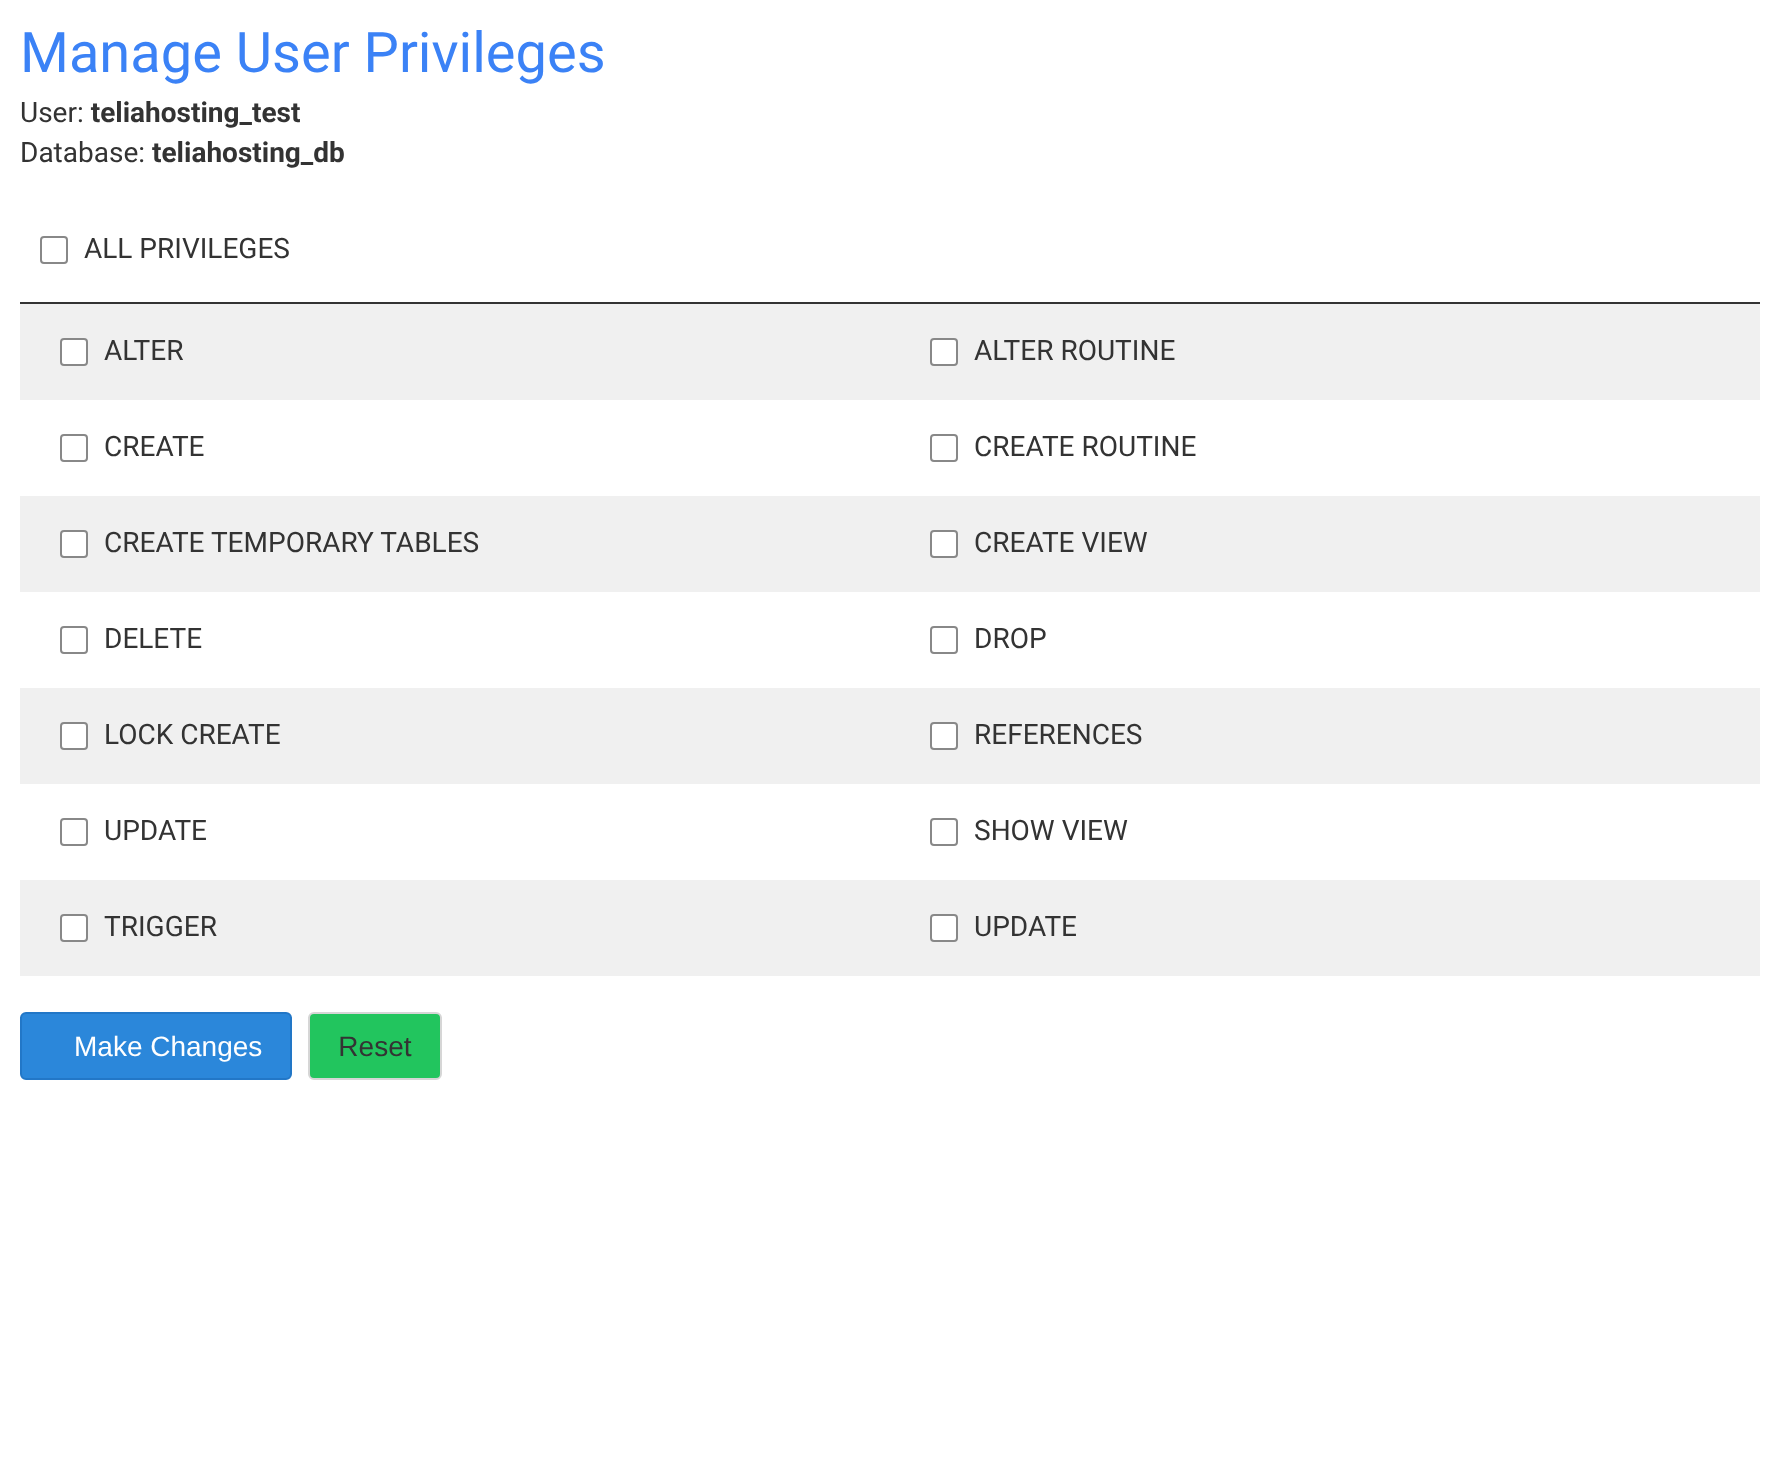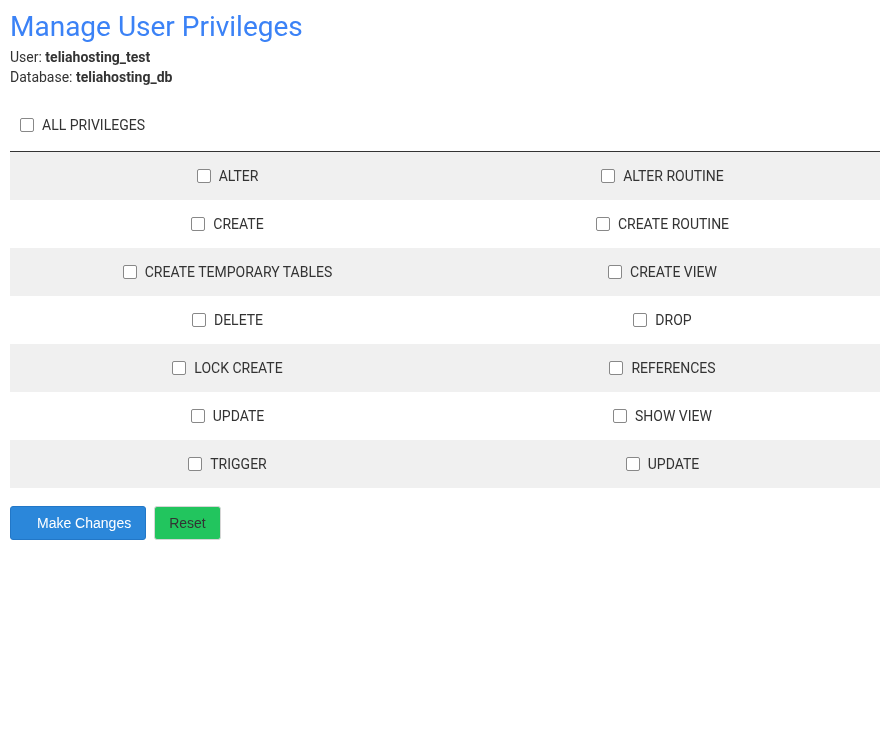--- a/index.html
+++ b/index.html
@@ -47,29 +47,28 @@
       border-collapse: collapse;
       margin-top: 0;
     }
     .priv-table tr:nth-child(odd) {
       background: #f0f0f0;
     }
     .priv-table tr:nth-child(even) {
       background: #ffffff;
     }
     .priv-table td {
-      padding: 16px 10px;
+      padding: 16px 20px;
       width: 50%;
       vertical-align: middle;
     }
     .checkbox-wrap {
       display: flex;
       align-items: center;
       gap: 8px;
-      justify-content: center;
     }
     .checkbox {
       width: 14px;
       height: 14px;
       border: 1px solid #888;
       border-radius: 2px;
       background: #fff;
       display: inline-block;
       flex-shrink: 0;
       cursor: pointer;

